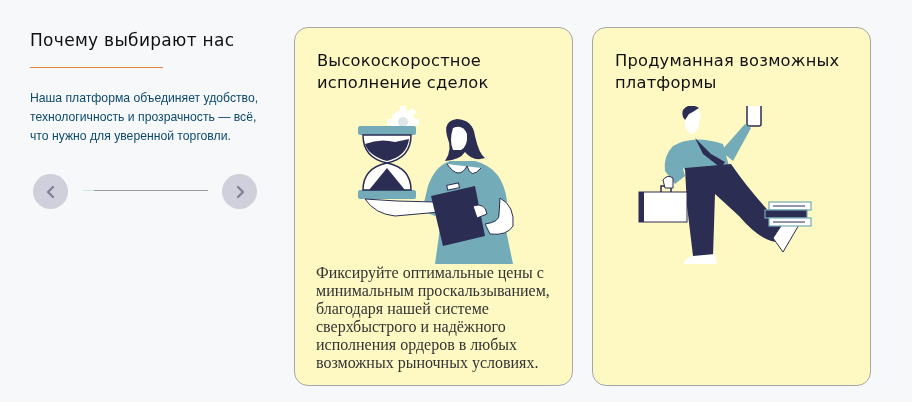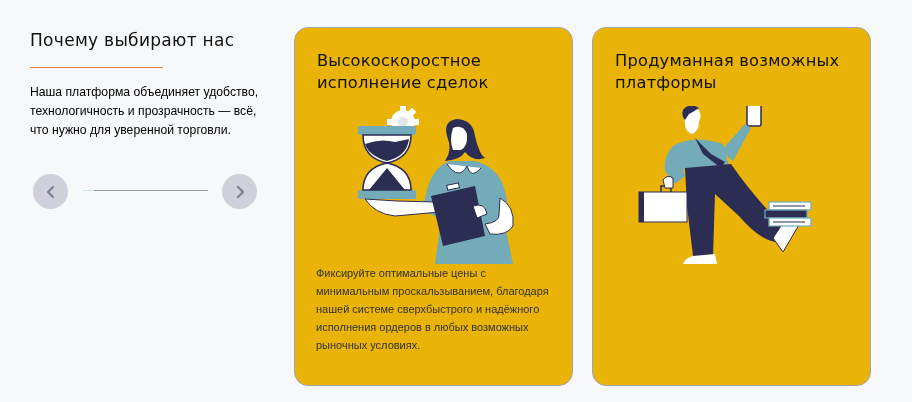--- a/index.html
+++ b/index.html
@@ -1,33 +1,33 @@
 <!DOCTYPE html>
 <html><head>
 <meta charset="utf-8">
 <style>
   html,body{margin:0;padding:0;}
   body{width:912px;height:402px;background:#f7f8fa;position:relative;overflow:hidden;font-family:"DejaVu Sans","Liberation Sans",sans-serif;color:#1a1a1a;}
   .intro{position:absolute;left:30px;top:28px;width:240px;}
   .intro h1{margin:0;font-family:"DejaVu Sans",sans-serif;font-weight:400;font-size:17px;line-height:24px;letter-spacing:0.3px;color:#111;}
   .accent-line{margin-top:15px;width:133px;height:1px;background:#e8823a;}
-  .intro p{margin:15px 0 0 0;font-family:"Liberation Sans",sans-serif;font-size:12.2px;line-height:19px;color:#000000;}
+  .intro p{margin:21px 0 0 0;font-family:"Liberation Sans",sans-serif;font-size:12.2px;line-height:19px;color:#0c4a6e;}
   .nav{position:absolute;left:33px;top:174px;width:226px;height:34px;}
   .nav-btn{position:absolute;top:0;width:35px;height:35px;border-radius:50%;background:#cfd0db;display:flex;align-items:center;justify-content:center;cursor:pointer;}
   .nav-btn.prev{left:0;}
   .nav-btn.next{left:189px;}
   .nav-btn svg{width:14px;height:14px;}
   .progress{position:absolute;left:50px;top:16px;width:125px;height:1px;background:#9a9aa2;}
   .progress .thumb{position:absolute;left:0;top:0;width:11px;height:1px;background:#cfe3e2;}
-  .card{position:absolute;top:27px;width:279px;height:359px;background:#eab308;border:1px solid #a3a7ab;border-radius:14px;box-sizing:border-box;}
+  .card{position:absolute;top:27px;width:279px;height:359px;background:#fef9c3;border:1px solid #a3a7ab;border-radius:14px;box-sizing:border-box;}
   .card.c1{left:294px;}
   .card.c2{left:592px;}
   .card h2{position:absolute;left:22px;top:22px;margin:0;font-family:"DejaVu Sans",sans-serif;font-weight:400;font-size:16.3px;line-height:22px;color:#111;letter-spacing:0.2px;}
   .card .illus{position:absolute;left:40px;top:78px;width:200px;height:158px;}
-  .card p{position:absolute;left:21px;top:236px;width:245px;margin:0;font-family:Liberation Sans, sans-serif;font-size:11px;line-height:18px;color:#333;}
+  .card p{position:absolute;left:21px;top:236px;width:245px;margin:0;font-family:Liberation Serif, serif;font-size:16px;line-height:18px;color:#333;}
 </style>
 </head>
 <body>
 
 <section class="intro">
   <h1>Почему выбирают нас</h1>
   <div class="accent-line"></div>
   <p>Наша платформа объединяет удобство, технологичность и прозрачность — всё, что нужно для уверенной торговли.</p>
 </section>
 

